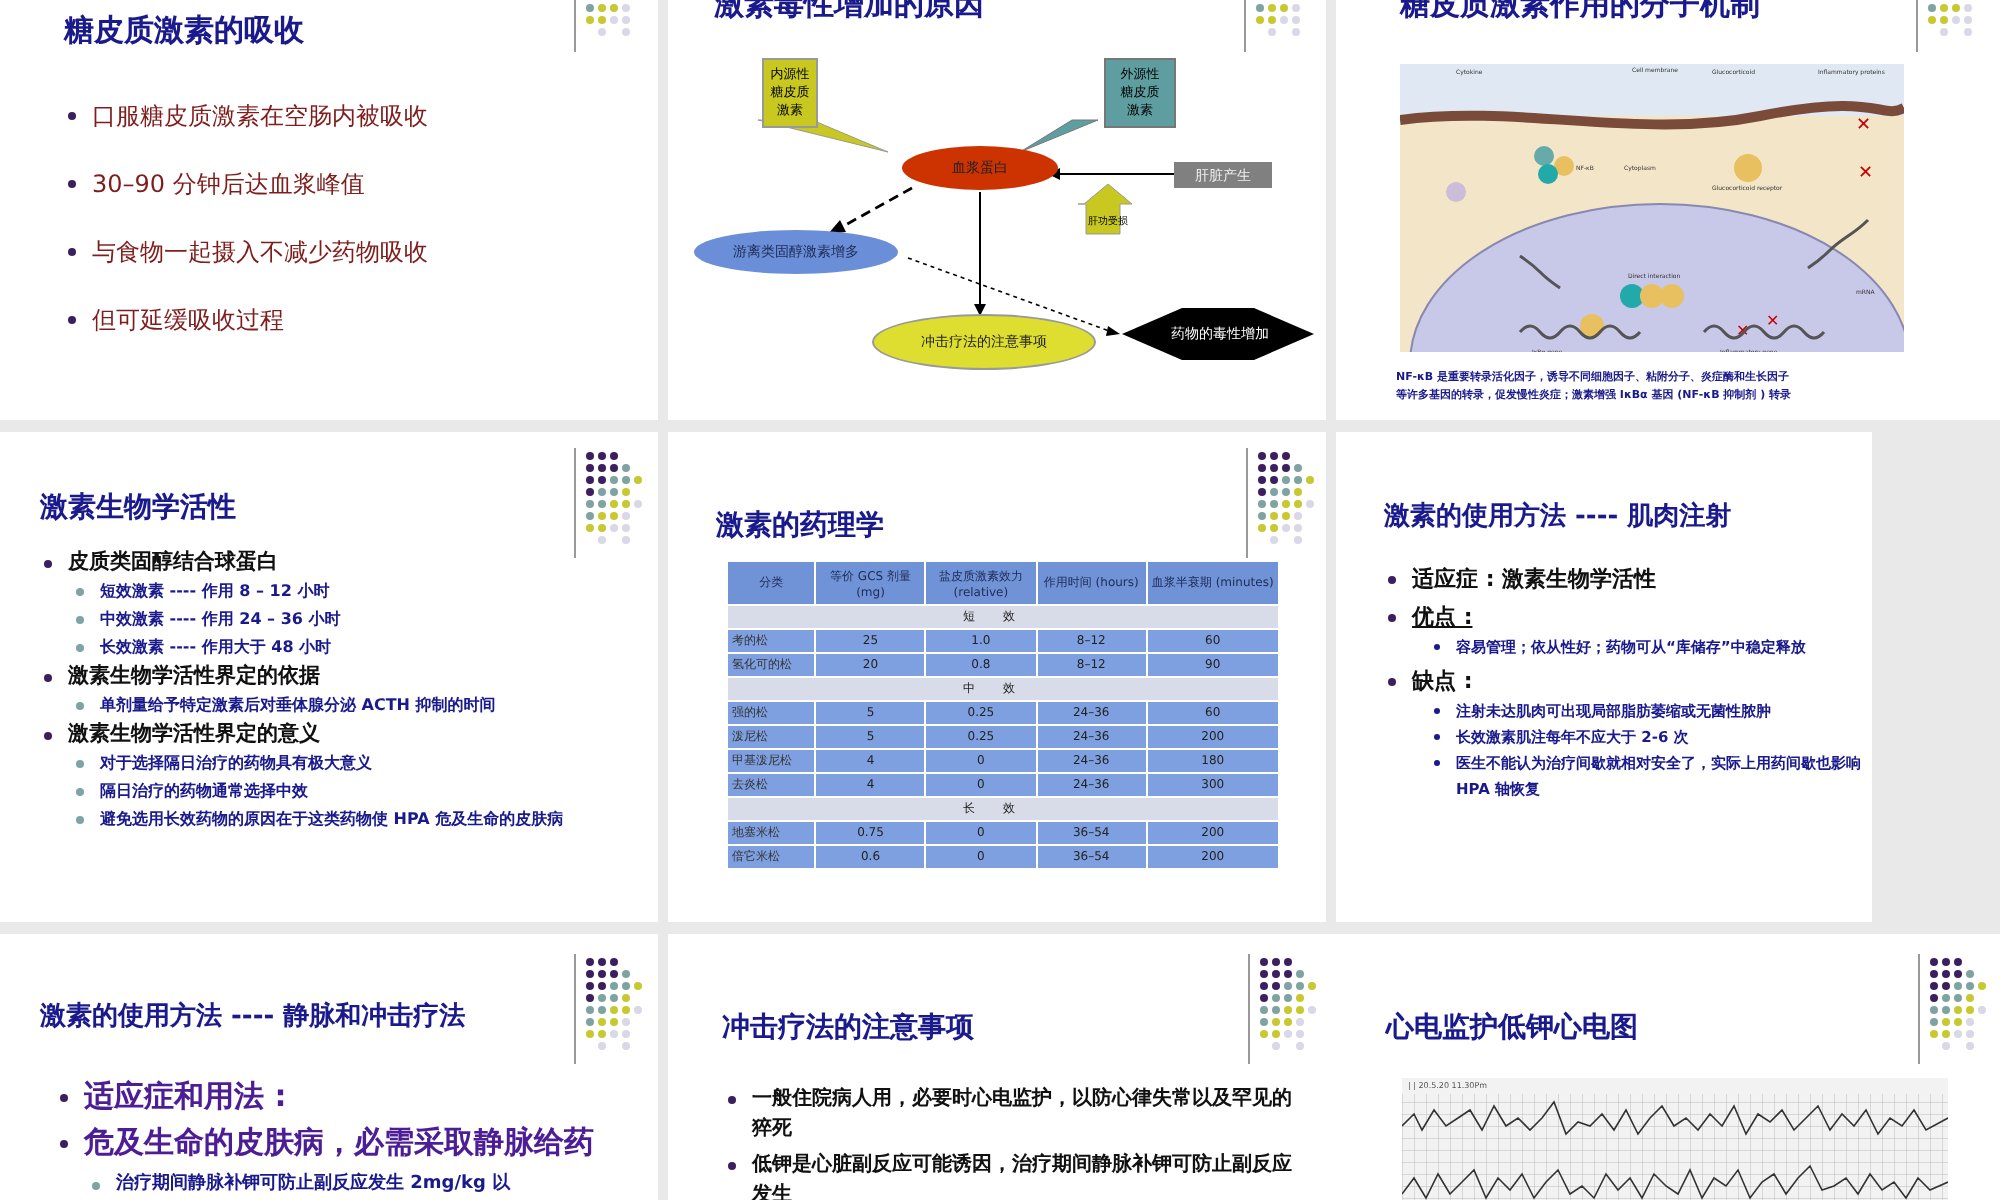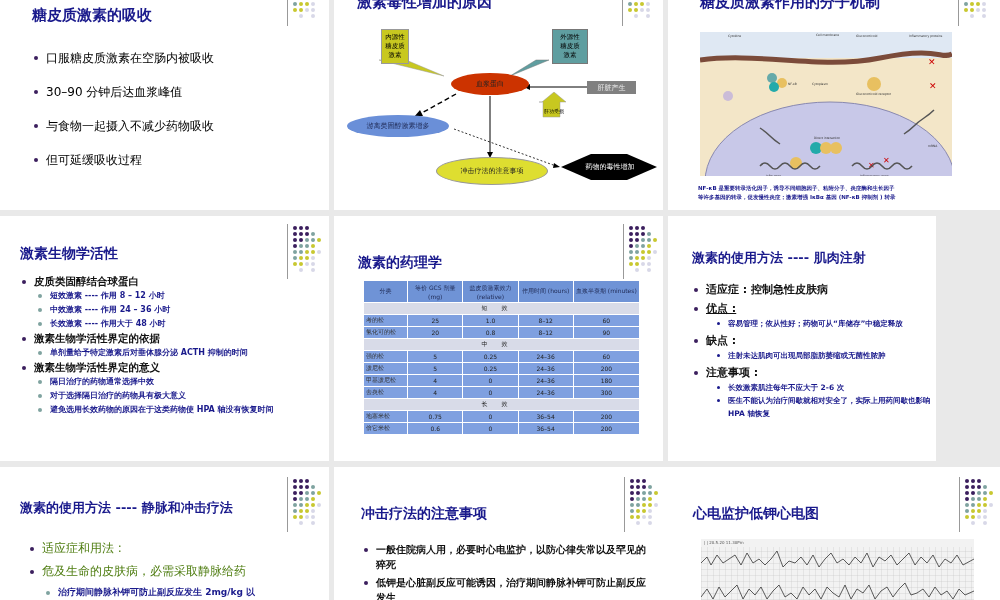--- a/index.html
+++ b/index.html
@@ -24,21 +24,21 @@
 
   .title {
     position: absolute; color: #1a1a8c; font-weight: bold; white-space: nowrap;
     font-family: "DejaVu Sans", sans-serif;
   }
   .deco { position: absolute; width: 40px; height: 60px; }
   .deco .vline { position: absolute; left: 0; top: 0; width: 1px; height: 100%; background: #999; }
   .dot { position: absolute; width: 4px; height: 4px; border-radius: 50%; }
 
   ul.b1 { list-style: none; margin: 0; padding: 0; position: absolute; }
-  ul.b1 li { position: relative; padding-left: 14px; color: #000000; }
+  ul.b1 li { position: relative; padding-left: 14px; color: #7f1d1d; }
   ul.b1 li::before {
     content: ""; position: absolute; left: 2px; width: 4px; height: 4px; border-radius: 50%;
     background: #3b1f5e;
   }
 
   
   .s1 ul.b1 li { font-size: 12px; margin-bottom: 18px; line-height: 16px; }
   .s1 ul.b1 li::before { top: 6px; }
 
   
@@ -47,21 +47,21 @@
   .s4 .lvl1::before { top: 6px; }
   .s4 .lvl2::before { left: 18px !important; top: 5px; background: #7fa3a0 !important; }
 
   
   .s6 .lvl1 { font-size: 11px; font-weight: bold; color: #111; line-height: 16px; margin-top: 3px; }
   .s6 .lvl2 { font-size: 7.5px; color: #1a1a8c; font-weight: bold; line-height: 13px; padding-left: 36px !important; }
   .s6 .lvl1::before { top: 6px; }
   .s6 .lvl2::before { left: 25px !important; top: 5px; background: #1a1a8c !important; width: 3px !important; height: 3px !important; }
 
   
-  .s7 .lvl1 { font-size: 12px; font-weight: normal; color: #4d7c0f; line-height: 17px; margin-bottom: 6px; }
+  .s7 .lvl1 { font-size: 15px; font-weight: bold; color: #4c1d95; line-height: 17px; margin-bottom: 6px; }
   .s7 .lvl1::before { top: 7px; }
   .s7 .lvl2 { font-size: 9px; color: #1a1a8c; font-weight: bold; line-height: 13px; padding-left: 30px !important; }
   .s7 .lvl2::before { left: 18px !important; top: 5px; background: #7fa3a0 !important; }
 
   
   .s8 .lvl1 { font-size: 10px; font-weight: bold; color: #111; line-height: 15px; margin-bottom: 3px; }
   .s8 .lvl1::before { top: 6px; }
 
   
   .shape { position: absolute; display: flex; align-items: center; justify-content: center; text-align: center; font-size: 7px; }
@@ -254,23 +254,23 @@
       </div>
     </div>
   <ul class="b1" style="left:20px;top:58px;width:300px;">
     <li class="lvl1">皮质类固醇结合球蛋白</li>
     <li class="lvl2">短效激素 ---- 作用 8 – 12 小时</li>
     <li class="lvl2">中效激素 ---- 作用 24 – 36 小时</li>
     <li class="lvl2">长效激素 ---- 作用大于 48 小时</li>
     <li class="lvl1">激素生物学活性界定的依据</li>
     <li class="lvl2">单剂量给予特定激素后对垂体腺分泌 ACTH 抑制的时间</li>
     <li class="lvl1">激素生物学活性界定的意义</li>
+    <li class="lvl2">对于选择隔日治疗的药物具有极大意义</li>
     <li class="lvl2">隔日治疗的药物通常选择中效</li>
-    <li class="lvl2">对于选择隔日治疗的药物具有极大意义</li>
-    <li class="lvl2">避免选用长效药物的原因在于这类药物使 HPA 轴没有恢复时间</li>
+    <li class="lvl2">避免选用长效药物的原因在于这类药物使 HPA 危及生命的皮肤病</li>
   </ul>
 </div>
 
 <div class="slide s5">
   <div class="title" style="left:24px;top:38px;font-size:14px;">激素的药理学</div>
   <div class="deco" style="left:289px;top:8px;height:55px;">
       <div class="vline"></div>
       <div class="dots-holder">
         <div class="dot" style="left: 6px; top: 2px; background: rgb(59, 31, 94);"></div>
         <div class="dot" style="left: 12px; top: 2px; background: rgb(59, 31, 94);"></div>
@@ -417,26 +417,25 @@
         <div class="dot" style="left: 24px; top: 32px; background: rgb(216, 216, 232);"></div>
         <div class="dot" style="left: 6px; top: 38px; background: rgb(200, 200, 48);"></div>
         <div class="dot" style="left: 12px; top: 38px; background: rgb(200, 200, 48);"></div>
         <div class="dot" style="left: 18px; top: 38px; background: rgb(216, 216, 232);"></div>
         <div class="dot" style="left: 24px; top: 38px; background: rgb(216, 216, 232);"></div>
         <div class="dot" style="left: 12px; top: 44px; background: rgb(216, 216, 232);"></div>
         <div class="dot" style="left: 24px; top: 44px; background: rgb(216, 216, 232);"></div>
       </div>
     </div>
   <ul class="b1" style="left:24px;top:63px;width:300px;">
-    <li class="lvl1">适应症 : 控制急性皮肤病</li>
+    <li class="lvl1">适应症 : 激素生物学活性</li>
     <li class="lvl1" style="text-decoration:underline;">优点 :</li>
     <li class="lvl2">容易管理；依从性好；药物可从“库储存”中稳定释放</li>
     <li class="lvl1">缺点 :</li>
     <li class="lvl2">注射未达肌肉可出现局部脂肪萎缩或无菌性脓肿</li>
-    <li class="lvl1">注意事项 :</li>
     <li class="lvl2">长效激素肌注每年不应大于 2-6 次</li>
     <li class="lvl2" style="width:220px;">医生不能认为治疗间歇就相对安全了，实际上用药间歇也影响 HPA 轴恢复</li>
   </ul>
 </div>
 
 <div class="slide s7">
   <div class="title" style="left:20px;top:32px;font-size:13px;">激素的使用方法 ---- 静脉和冲击疗法</div>
   <div class="deco" style="left:287px;top:10px;height:55px;">
       <div class="vline"></div>
       <div class="dots-holder">

